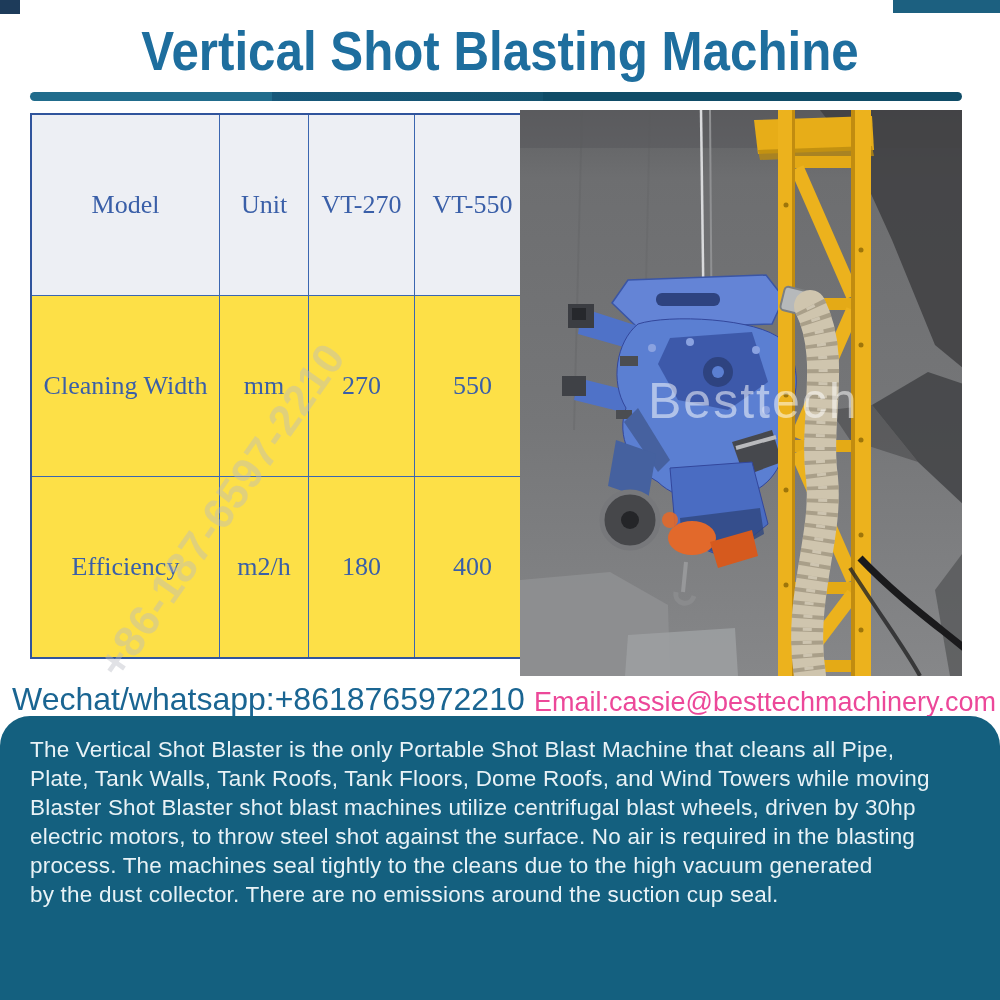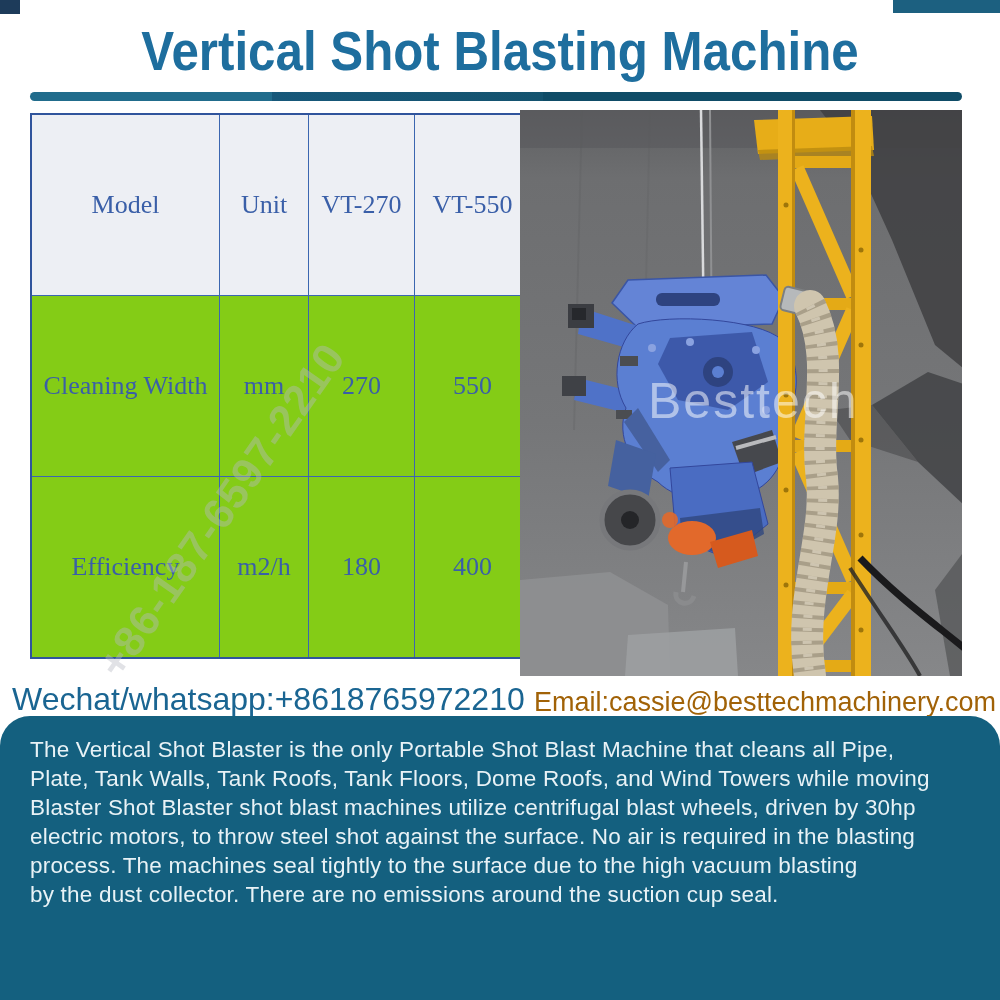--- a/index.html
+++ b/index.html
@@ -12,41 +12,41 @@
 
   
   .title{position:absolute;left:0;right:0;top:18px;margin:0;text-align:center;
          font-weight:700;font-size:56px;color:#1e6e9e;letter-spacing:0;
          transform:scaleX(0.88);transform-origin:center;white-space:nowrap;}
   .title-bar{position:absolute;left:30px;top:92px;width:932px;height:9px;border-radius:5px;
          background:linear-gradient(90deg,#216c8c 0%,#216c8c 26%,#17587a 26%,#14536f 55%,#0f4c67 55%,#0f4c67 100%);}
 
   
   .spec-table{position:absolute;left:30px;top:113px;width:487px;height:546px;
-         border-collapse:collapse;table-layout:fixed;background:#84cc16;}
+         border-collapse:collapse;table-layout:fixed;background:#fde047;}
   .spec-table td{border:1.6px solid #3b66b0;text-align:center;vertical-align:middle;
          font-family:"Liberation Serif","DejaVu Serif",serif;font-size:26px;color:#3a5fa8;}
   .spec-table{border:2.5px solid #30549c;}
   .spec-table tr.head td{background:#edeff4;}
   .col-model{width:185px;} .col-unit{width:86px;} .col-vt270{width:103px;} .col-vt550{width:113px;}
   .row-h{height:137px;}
 
   .tbl-watermark{position:absolute;left:108px;top:648px;transform:rotate(-55deg);
          transform-origin:0 50%;white-space:nowrap;font-weight:700;font-size:43px;
          letter-spacing:1px;color:rgba(183,187,196,0.42);pointer-events:none;}
 
   
   .photo{position:absolute;left:520px;top:110px;width:442px;height:566px;overflow:hidden;}
   .photo svg{position:absolute;left:0;top:0;}
   .photo-mark{position:absolute;left:128px;top:262px;font-size:50px;letter-spacing:2px;
          color:rgba(255,255,255,0.52);white-space:nowrap;}
 
   
   .contact-wechat{position:absolute;left:12px;top:681px;font-size:32px;color:#1a6592;white-space:nowrap;}
-  .contact-email{position:absolute;left:534px;top:687px;font-size:27px;color:#a16207;white-space:nowrap;}
+  .contact-email{position:absolute;left:534px;top:687px;font-size:27px;color:#ec4899;white-space:nowrap;}
 
   
   .desc-box{position:absolute;left:0;top:716px;width:1000px;height:284px;background:#14607f;
          border-radius:30px 30px 0 0;box-sizing:border-box;padding:19px 20px 0 30px;}
   .desc-line{font-size:22.5px;line-height:29px;color:#e8f2f6;letter-spacing:0.2px;white-space:nowrap;}
 </style>
 </head>
 <body>
 
 <div class="page">
@@ -200,17 +200,17 @@
   </div>
 
   <div class="contact-wechat">Wechat/whatsapp:+8618765972210</div>
   <div class="contact-email">Email:cassie@besttechmachinery.com</div>
 
   <div class="desc-box">
     <div class="desc-line">The Vertical Shot Blaster is the only Portable Shot Blast Machine that cleans all Pipe,</div>
     <div class="desc-line">Plate, Tank Walls, Tank Roofs, Tank Floors, Dome Roofs, and Wind Towers while moving</div>
     <div class="desc-line">Blaster Shot Blaster shot blast machines utilize centrifugal blast wheels, driven by 30hp</div>
     <div class="desc-line">electric motors, to throw steel shot against the surface. No air is required in the blasting</div>
-    <div class="desc-line">process. The machines seal tightly to the surface due to the high vacuum blasting</div>
+    <div class="desc-line">process. The machines seal tightly to the cleans due to the high vacuum generated</div>
     <div class="desc-line">by the dust collector. There are no emissions around the suction cup seal.</div>
   </div>
 
 </div>
 
 </body></html>

